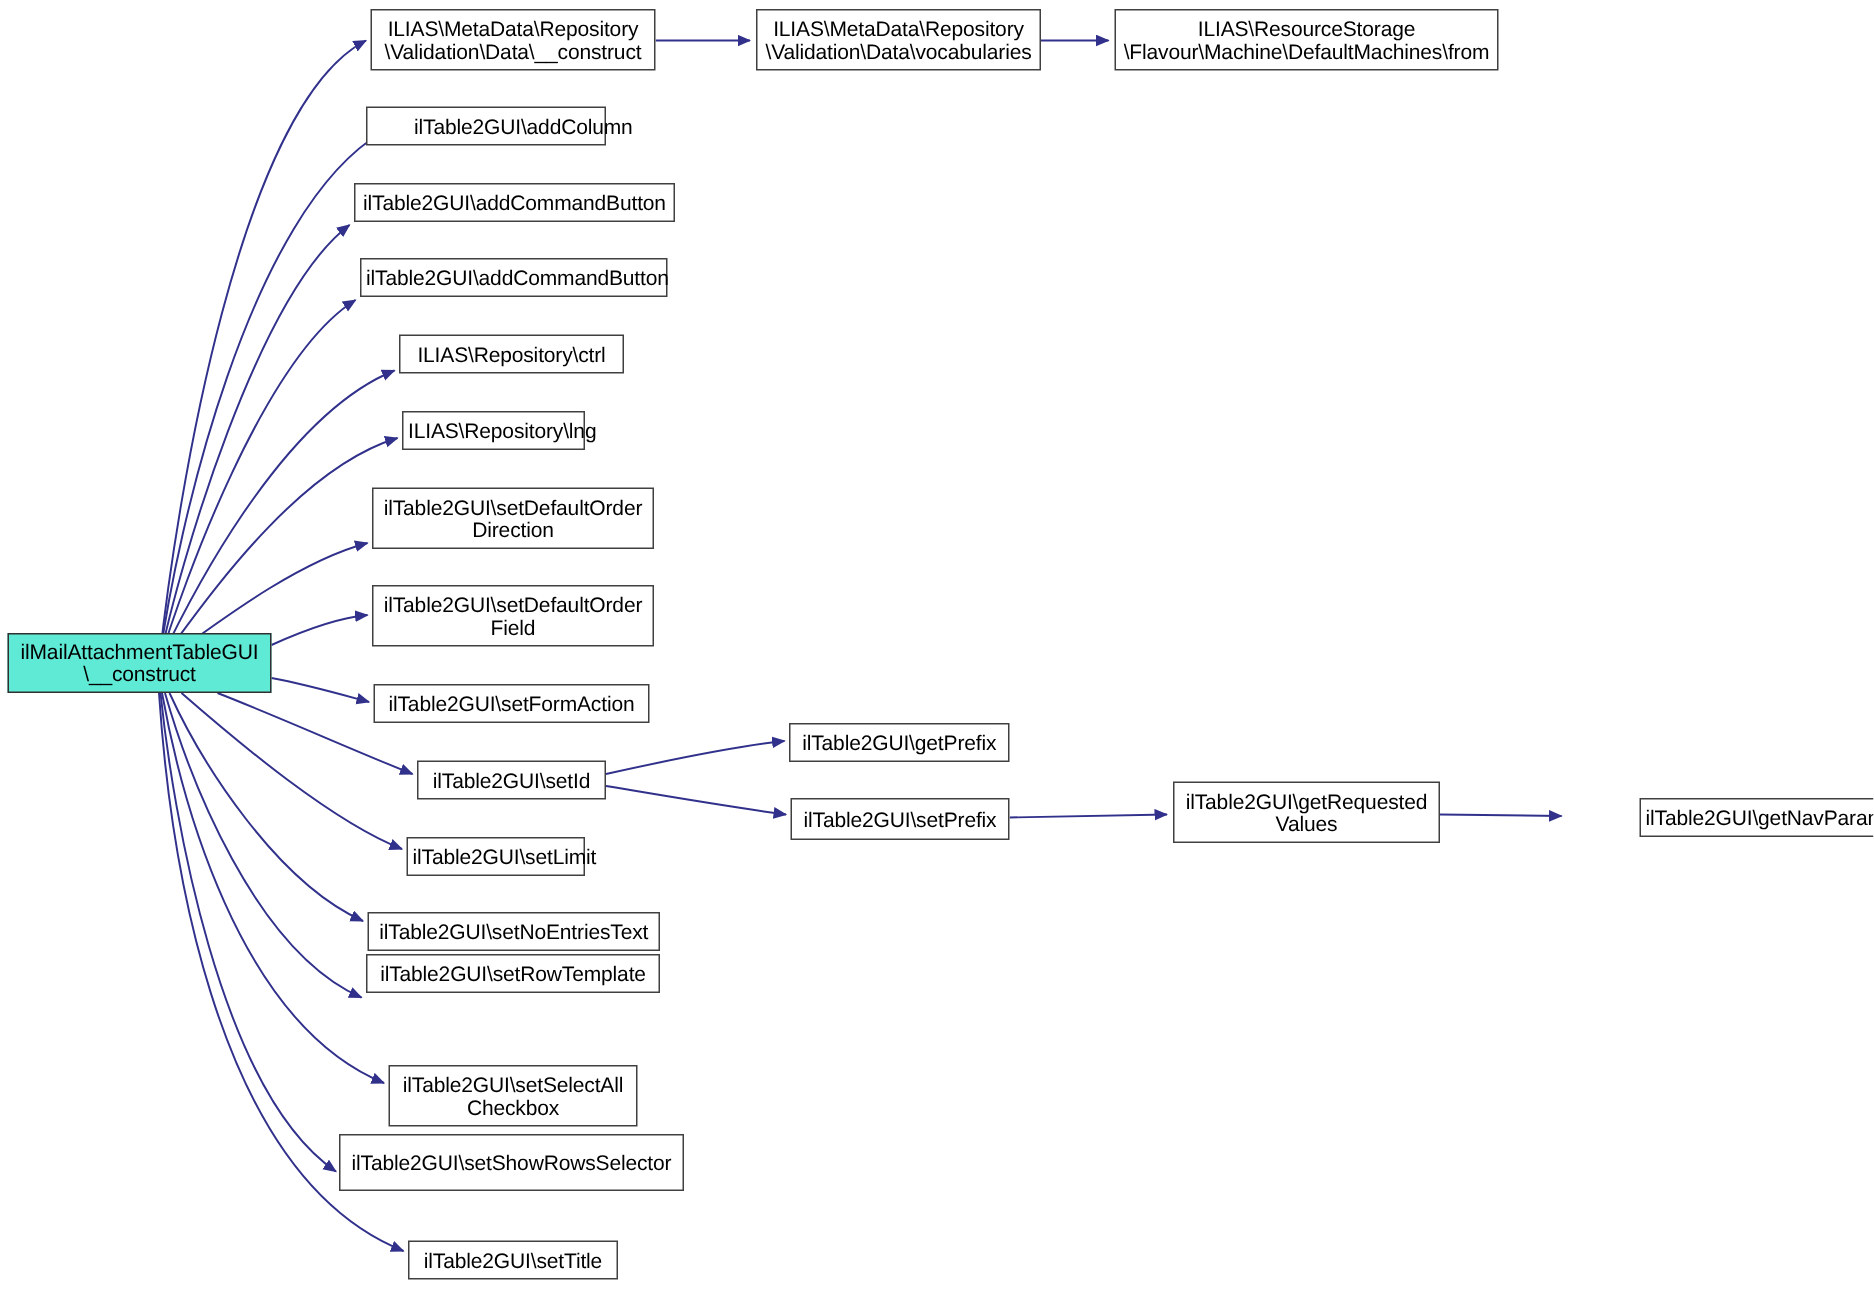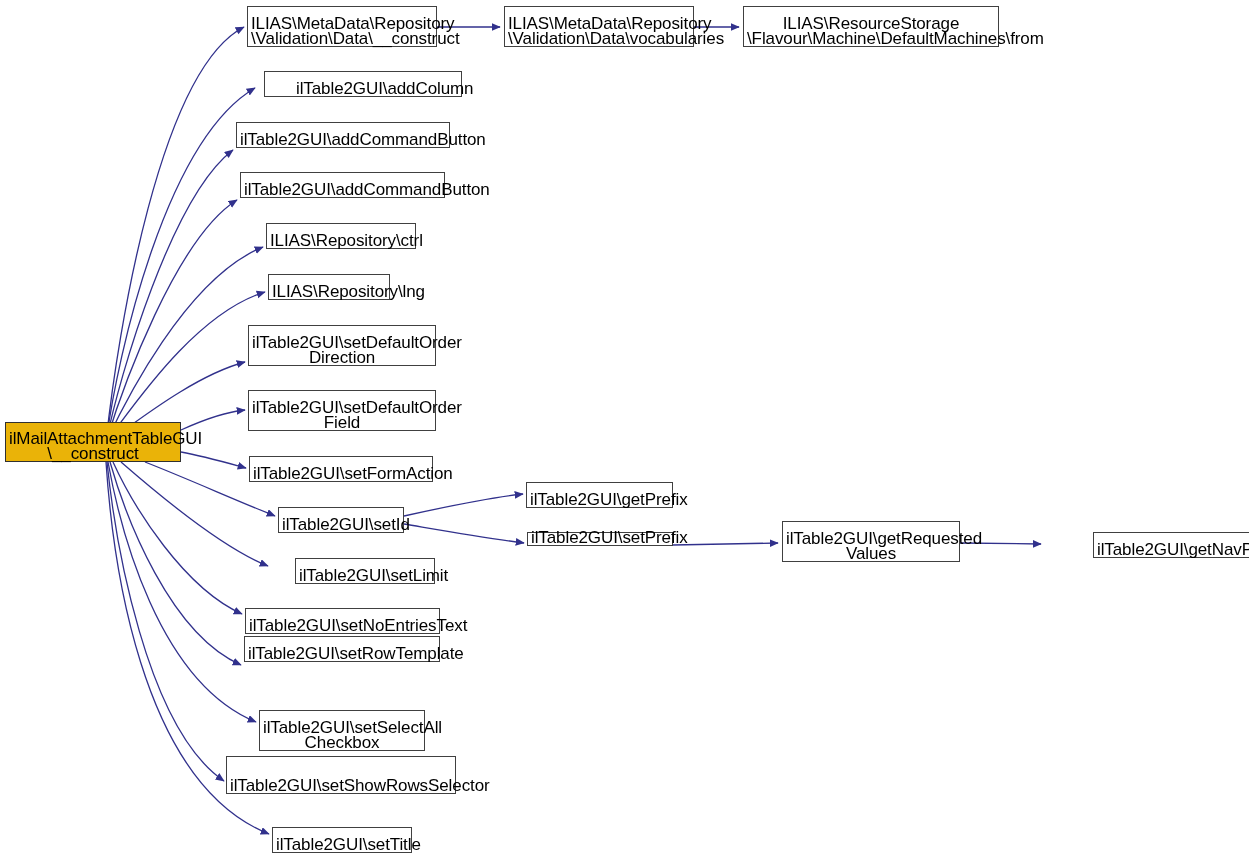--- a/index.html
+++ b/index.html
@@ -24,31 +24,31 @@
     width: 1249px;
     height: 859px;
     pointer-events: none;
   }
   .node {
     position: absolute;
     box-sizing: border-box;
     border: 1px solid #404040;
     background: #ffffff;
     color: #000000;
-    font-size: 17px;
+    font-size: 14px;
     line-height: 15px;
     text-align: center;
     display: flex;
-    align-items: flex-end;
+    align-items: center;
     justify-content: center;
     white-space: pre-line;
     letter-spacing: -0.1px;
   }
   .node.root {
-    background: #eab308;
+    background: #5eead4;
     border-color: #303030;
   }
   .node-label {
     display: block;
     width: 100%;
     padding: 0 3px;
     box-sizing: border-box;
   }
 </style>
 </head>
@@ -88,37 +88,37 @@
   </svg>
   <div id="node-layer">
       <div class="node root" style="left: 5px; top: 422px; width: 176px; height: 40px;"><span class="node-label">ilMailAttachmentTableGUI
 \__construct</span></div>
       <div class="node" style="left: 247px; top: 6px; width: 190px; height: 41px;"><span class="node-label">ILIAS\MetaData\Repository
 \Validation\Data\__construct</span></div>
       <div class="node" style="left: 504px; top: 6px; width: 190px; height: 41px;"><span class="node-label">ILIAS\MetaData\Repository
 \Validation\Data\vocabularies</span></div>
       <div class="node" style="left: 743px; top: 6px; width: 256px; height: 41px;"><span class="node-label">ILIAS\ResourceStorage
 \Flavour\Machine\DefaultMachines\from</span></div>
-      <div class="node" style="left: 264px; top: 71px; width: 198px; height: 26px; padding-left: 28px;"><span class="node-label">ilTable2GUI\addColumn</span></div>
+      <div class="node" style="left: 244px; top: 71px; width: 160px; height: 26px; padding-left: 28px;"><span class="node-label">ilTable2GUI\addColumn</span></div>
       <div class="node" style="left: 236px; top: 122px; width: 214px; height: 26px;"><span class="node-label">ilTable2GUI\addCommandButton</span></div>
       <div class="node" style="left: 240px; top: 172px; width: 205px; height: 26px;"><span class="node-label">ilTable2GUI\addCommandButton</span></div>
       <div class="node" style="left: 266px; top: 223px; width: 150px; height: 26px;"><span class="node-label">ILIAS\Repository\ctrl</span></div>
       <div class="node" style="left: 268px; top: 274px; width: 122px; height: 26px;"><span class="node-label">ILIAS\Repository\lng</span></div>
       <div class="node" style="left: 248px; top: 325px; width: 188px; height: 41px;"><span class="node-label">ilTable2GUI\setDefaultOrder
 Direction</span></div>
       <div class="node" style="left: 248px; top: 390px; width: 188px; height: 41px;"><span class="node-label">ilTable2GUI\setDefaultOrder
 Field</span></div>
       <div class="node" style="left: 249px; top: 456px; width: 184px; height: 26px;"><span class="node-label">ilTable2GUI\setFormAction</span></div>
       <div class="node" style="left: 278px; top: 507px; width: 126px; height: 26px;"><span class="node-label">ilTable2GUI\setId</span></div>
-      <div class="node" style="left: 271px; top: 558px; width: 140px; height: 26px; margin-left: 24px;"><span class="node-label">ilTable2GUI\setLimit</span></div>
+      <div class="node" style="left: 271px; top: 558px; width: 119px; height: 26px;"><span class="node-label">ilTable2GUI\setLimit</span></div>
       <div class="node" style="left: 245px; top: 608px; width: 195px; height: 26px;"><span class="node-label">ilTable2GUI\setNoEntriesText</span></div>
       <div class="node" style="left: 244px; top: 636px; width: 196px; height: 26px;"><span class="node-label">ilTable2GUI\setRowTemplate</span></div>
       <div class="node" style="left: 259px; top: 710px; width: 166px; height: 41px;"><span class="node-label">ilTable2GUI\setSelectAll
 Checkbox</span></div>
       <div class="node" style="left: 226px; top: 756px; width: 230px; height: 38px;"><span class="node-label">ilTable2GUI\setShowRowsSelector</span></div>
       <div class="node" style="left: 272px; top: 827px; width: 140px; height: 26px;"><span class="node-label">ilTable2GUI\setTitle</span></div>
       <div class="node" style="left: 526px; top: 482px; width: 147px; height: 26px;"><span class="node-label">ilTable2GUI\getPrefix</span></div>
-      <div class="node" style="left: 527px; top: 532px; width: 146px; height: 14px;"><span class="node-label">ilTable2GUI\setPrefix</span></div>
+      <div class="node" style="left: 527px; top: 532px; width: 146px; height: 28px;"><span class="node-label">ilTable2GUI\setPrefix</span></div>
       <div class="node" style="left: 782px; top: 521px; width: 178px; height: 41px;"><span class="node-label">ilTable2GUI\getRequested
 Values</span></div>
       <div class="node" style="left: 1045px; top: 532px; width: 171px; height: 26px; margin-left: 48px;"><span class="node-label">ilTable2GUI\getNavParameter</span></div>
     </div>
 </div>
 
 </body></html>

